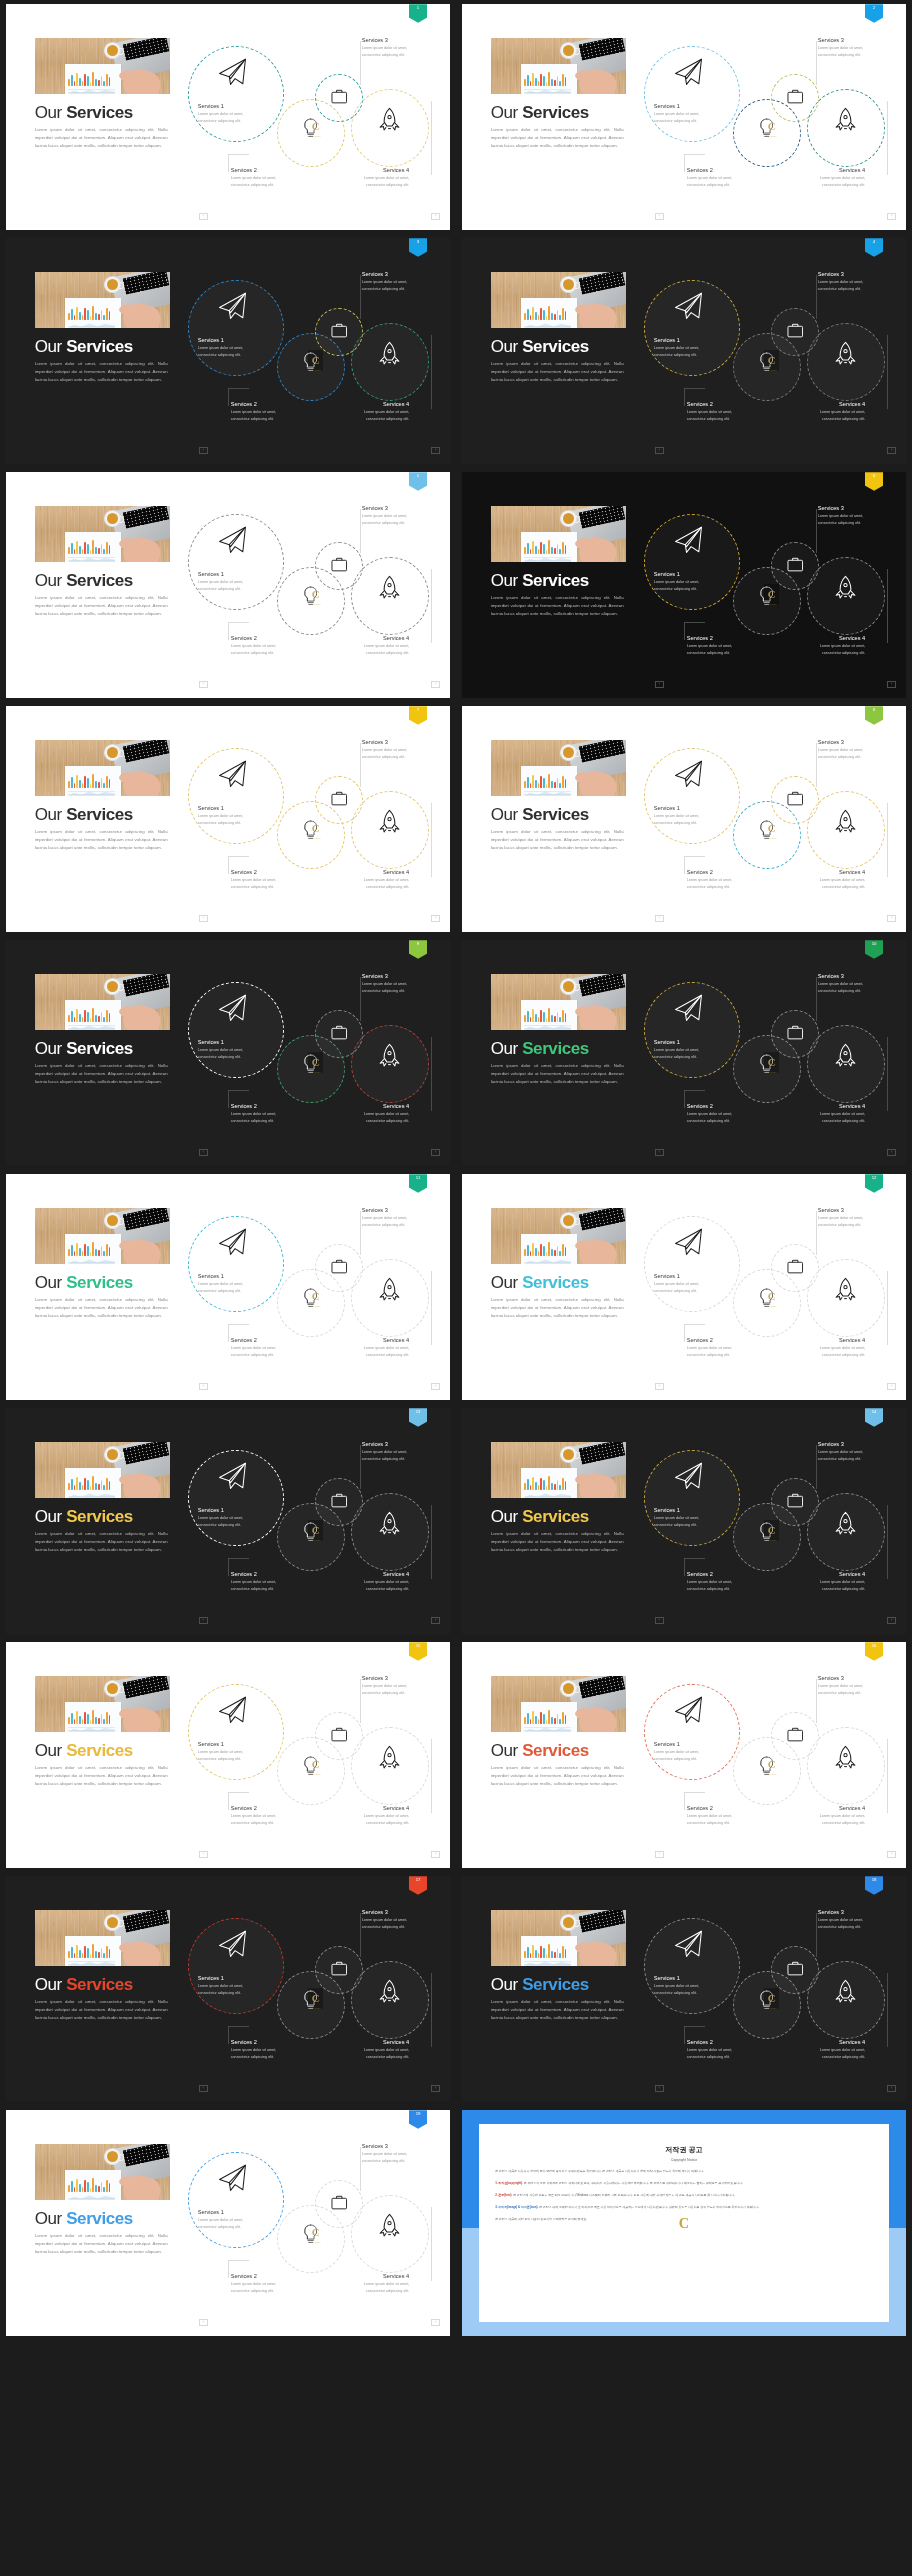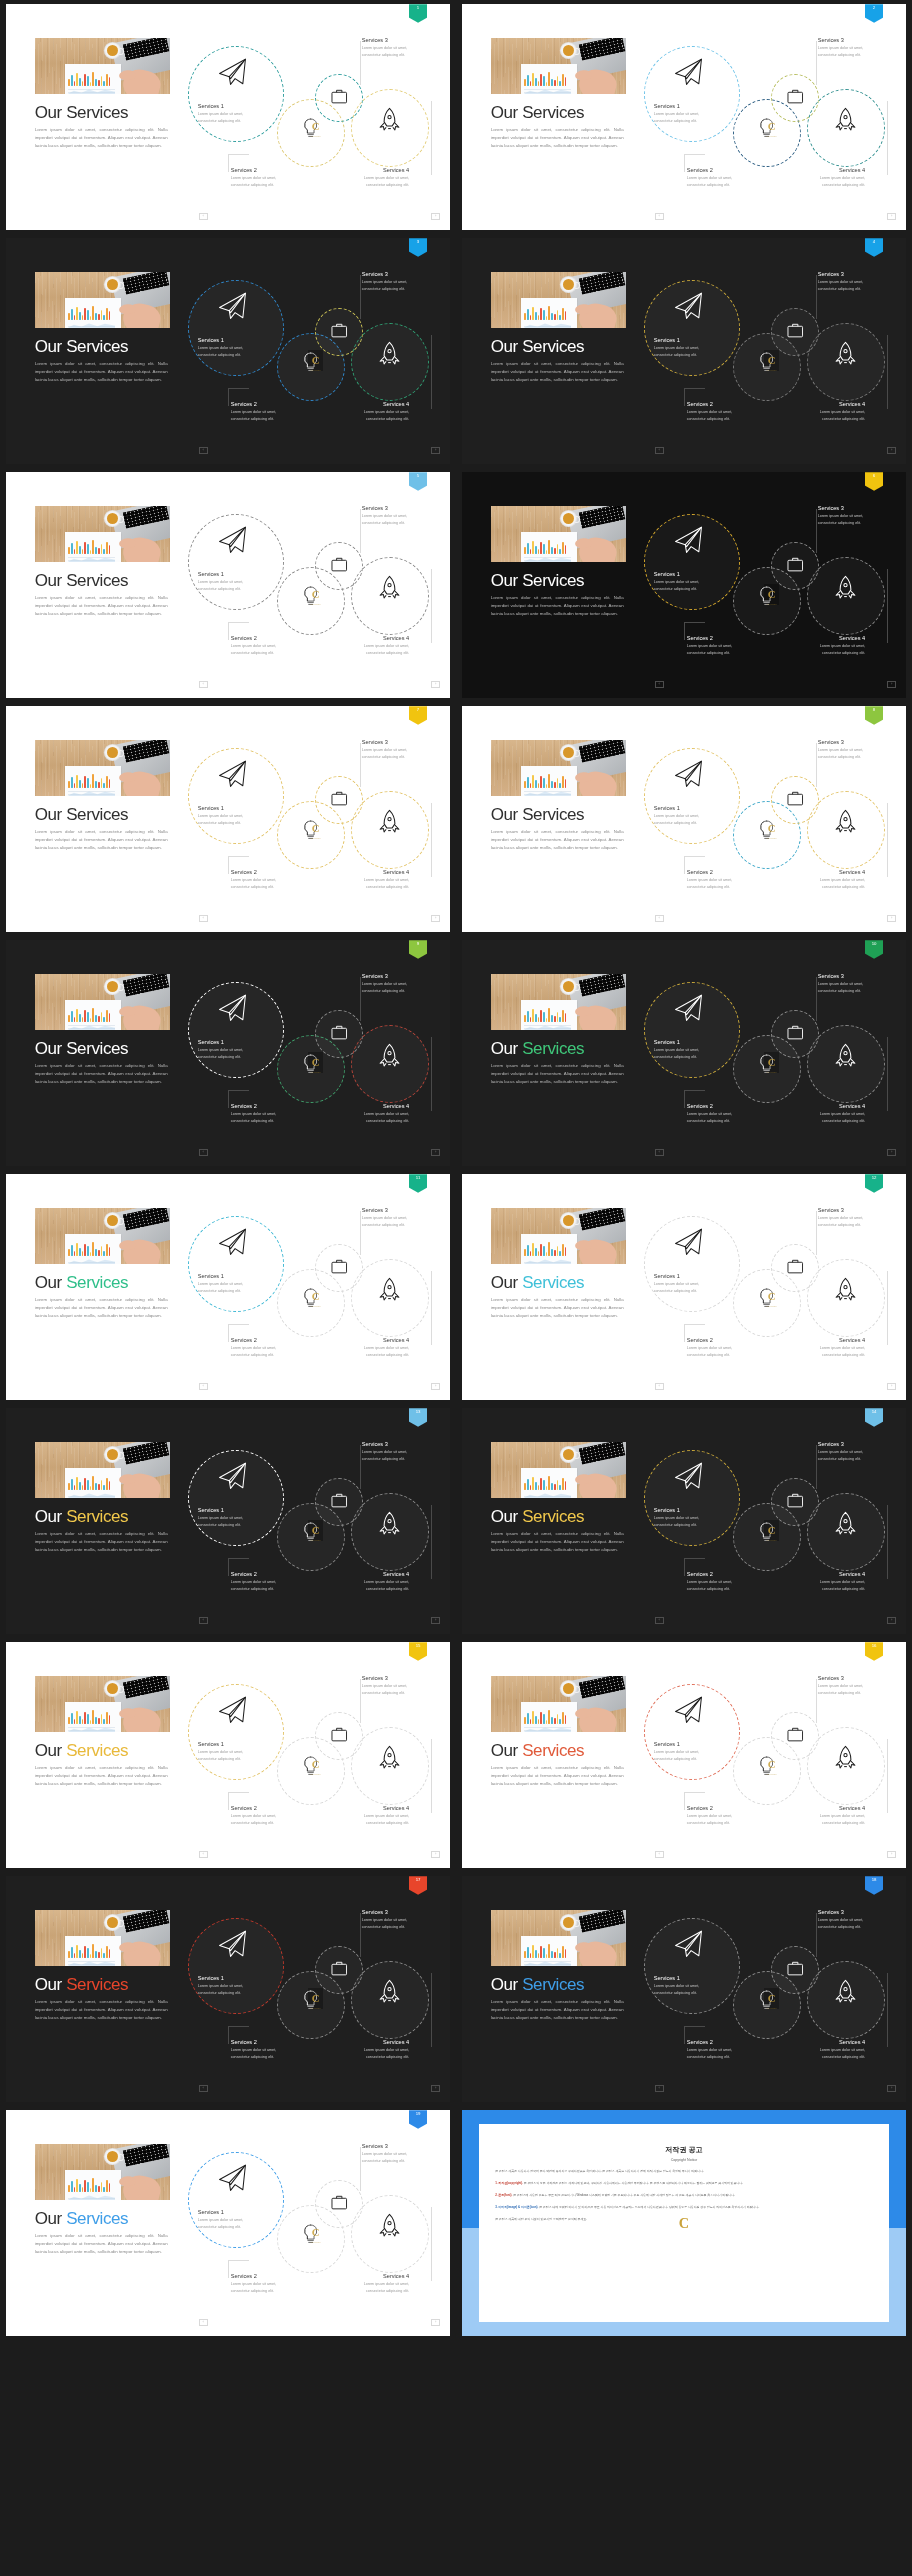--- a/index.html
+++ b/index.html
@@ -124,21 +124,21 @@
     transform:rotate(-18deg);
   }
 
   .title{
     margin-top:9.3px;
     font-size:17px; line-height:1;
     letter-spacing:-0.4px;
     white-space:nowrap;
   }
   .title .w1{ color:#2f2f2f; }
-  .title .w2{ color:#2f2f2f; }
+  .title .w2{ color:#2f2f2f;font-weight:bold; }
   .slide.dark .title .w1, .slide.dark2 .title .w1 { color:#ffffff; }
   .slide.dark .title .w2, .slide.dark2 .title .w2 { color:#ffffff; }
 
   .body{
     margin-top:5px;
     font-size:4.4px; line-height:1.85;
     color:#8a8a8a;
     text-align:justify;
     width:133px;
   }

